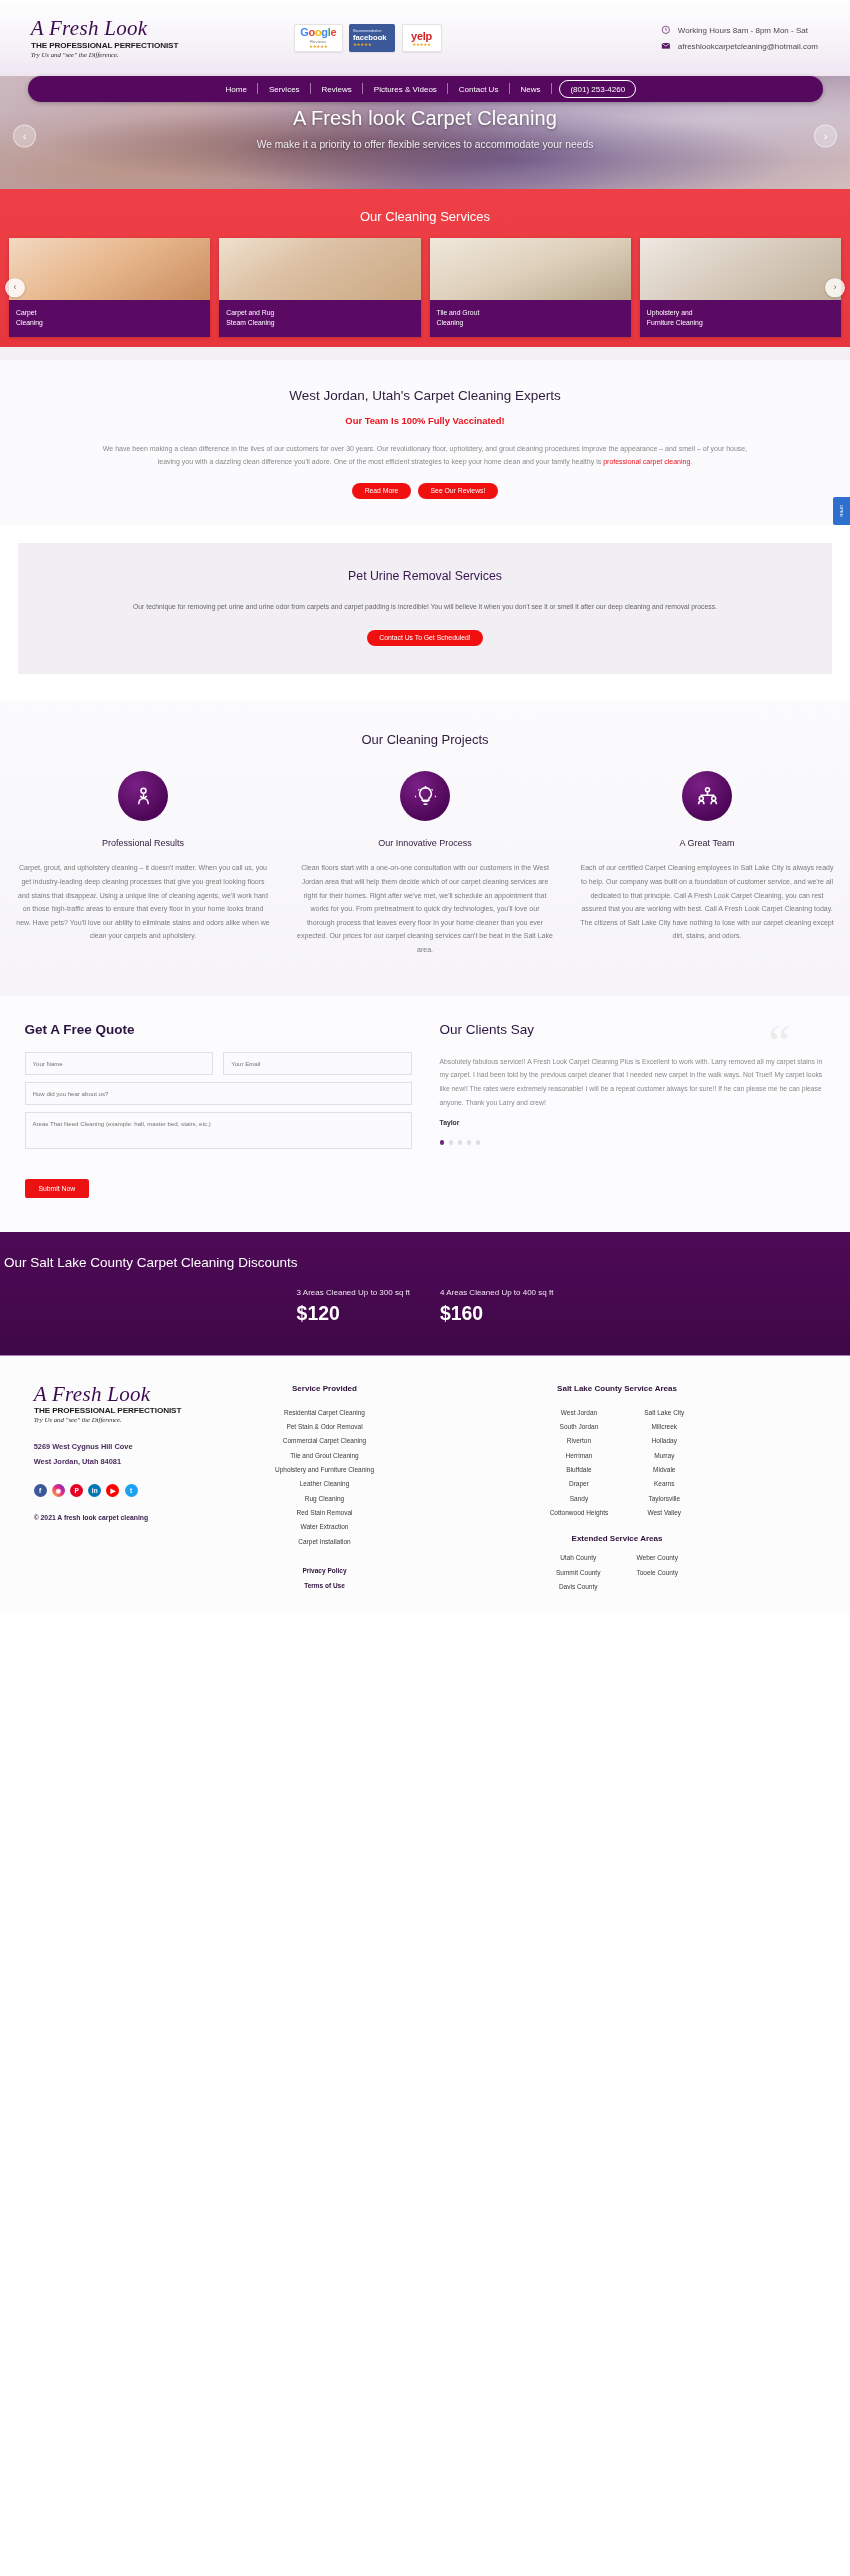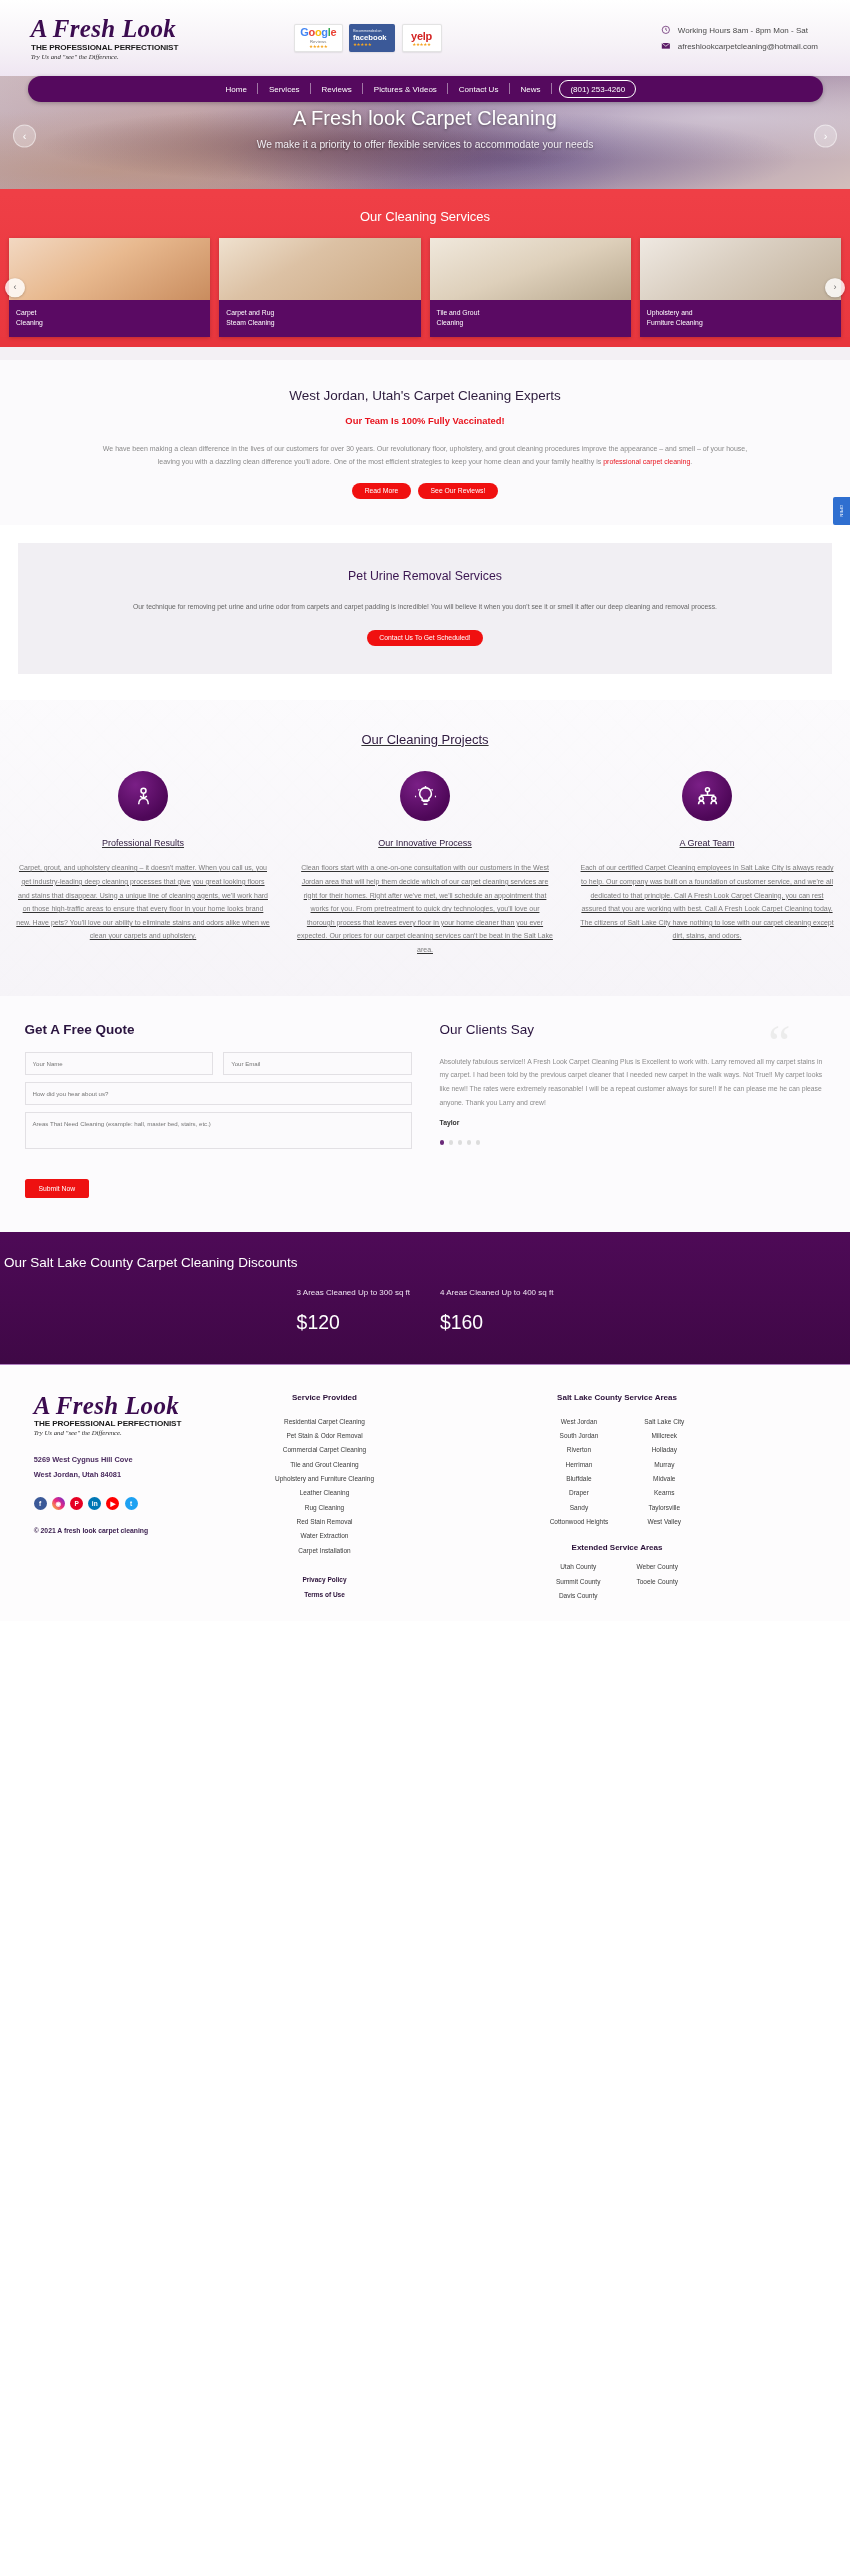--- a/index.html
+++ b/index.html
@@ -19,22 +19,22 @@
     background: linear-gradient(180deg,#ffffff 0%,#f6f2f7 60%,#efe6f2 100%);
     display: flex;
     align-items: center;
     padding: 0 23px;
     position: relative;
   }
   .logo-block { width: 194px; padding-left: 7.7px; }
   .logo-main {
     font-family: "Liberation Serif", serif;
     font-style: italic;
-    font-weight: bold;
-    font-size: 25px;
+    font-weight: normal;
+    font-size: 21px;
     color: #3b0b4f;
     letter-spacing: 0.3px;
     line-height: 1;
   }
   .logo-sub {
     font-family: "Liberation Sans", sans-serif;
     font-weight: bold;
     font-size: 8px;
     color: #1a1a1a;
     letter-spacing: -0.1px;
@@ -229,21 +229,20 @@
   .peturine .redbtn { margin-top: 17px; }
 
   
   .projects {
     background:
       linear-gradient(180deg, rgba(252,251,253,.93), rgba(246,244,248,.93)),
       repeating-linear-gradient(45deg, #ececec 0 1.3px, transparent 1.3px 17px),
       repeating-linear-gradient(-45deg, #ececec 0 1.3px, transparent 1.3px 17px),
       #f7f5f8;
     padding: 32px 15px 39px;
-    text-decoration: underline;
   }
   .projects h2 { text-align: center; font-size: 13px; color: #2f1a3f; font-weight: normal; }
   .pcols { display: flex; gap: 26px; margin-top: 24.5px; }
   .pcol { flex: 1; text-align: center; }
   .circle {
     width: 50px; height: 50px; border-radius: 50%;
     background: radial-gradient(circle at 35% 28%, #7a1f86, #4e0758 70%);
     margin: 0 auto 17px;
     display:flex; align-items:center; justify-content:center;
   }
@@ -285,21 +284,21 @@
   
   .discounts {
     background: linear-gradient(180deg,#4e0a57 0%,#3f0846 100%);
     padding: 23px 4px 30px; text-align: left; color: #fff;
     border-bottom: 1.9px solid #b07fc0;
   }
   .discounts h2 { font-size: 13.5px; font-weight: normal; }
   .drow { display: flex; justify-content: center; gap: 30px; margin-top: 18px; }
   .ditem { }
   .ditem .dlabel { font-size: 8px; color: #efe4f2; }
-  .ditem .dprice { font-size: 19.4px; font-weight: normal; margin-top: 14px; color: #fff; }
+  .ditem .dprice { font-size: 19.4px; font-weight: bold; margin-top: 5px; color: #fff; }
 
   
   .footer { background: #fdfcfd; padding: 28px 26px 18px; display: flex; }
   .fcol-logo { width: 213px; padding-left: 7.7px; }
   .faddr { font-size: 7.4px; font-weight: bold; color: #4a2b5e; line-height: 2.0; margin-top: 17px; }
   .socials { display: flex; gap: 5.2px; margin-top: 14px; }
   .soc { width: 13px; height: 13px; border-radius: 50%; display:flex; align-items:center; justify-content:center;
          color:#fff; font-size: 6.5px; font-weight: bold; }
   .soc.fb{background:#3b5998}.soc.ig{background:linear-gradient(45deg,#f9ce34,#ee2a7b,#6228d7)}
   .soc.pin{background:#e60023}.soc.li{background:#0077b5}.soc.yt{background:#ff0000}.soc.tw{background:#1da1f2}

